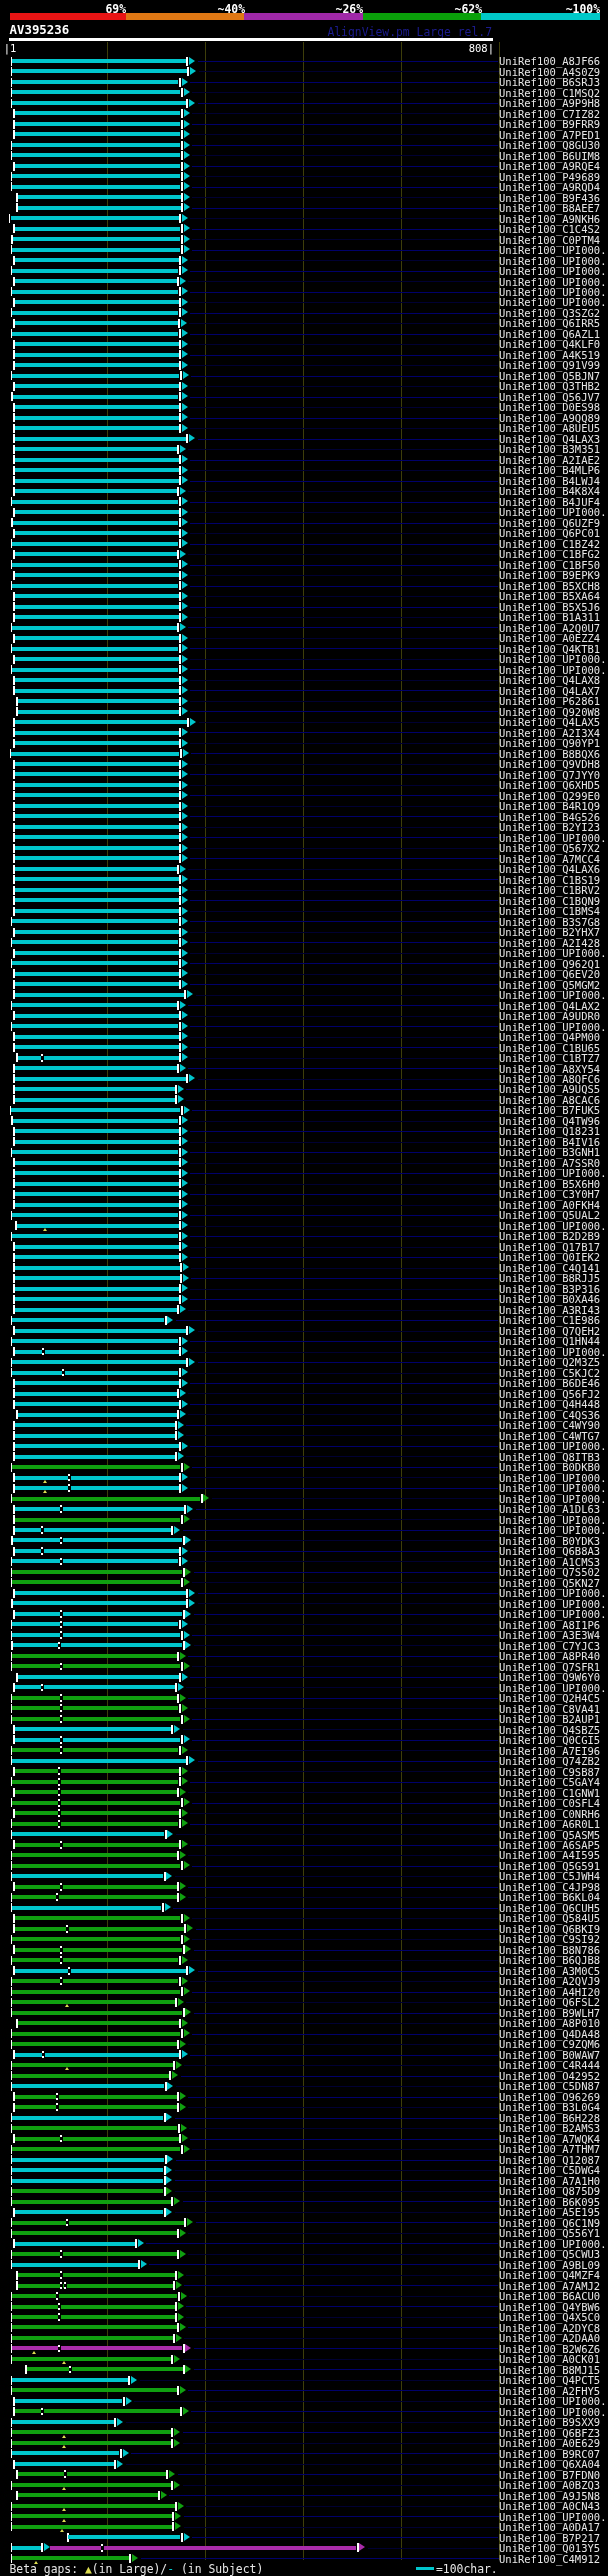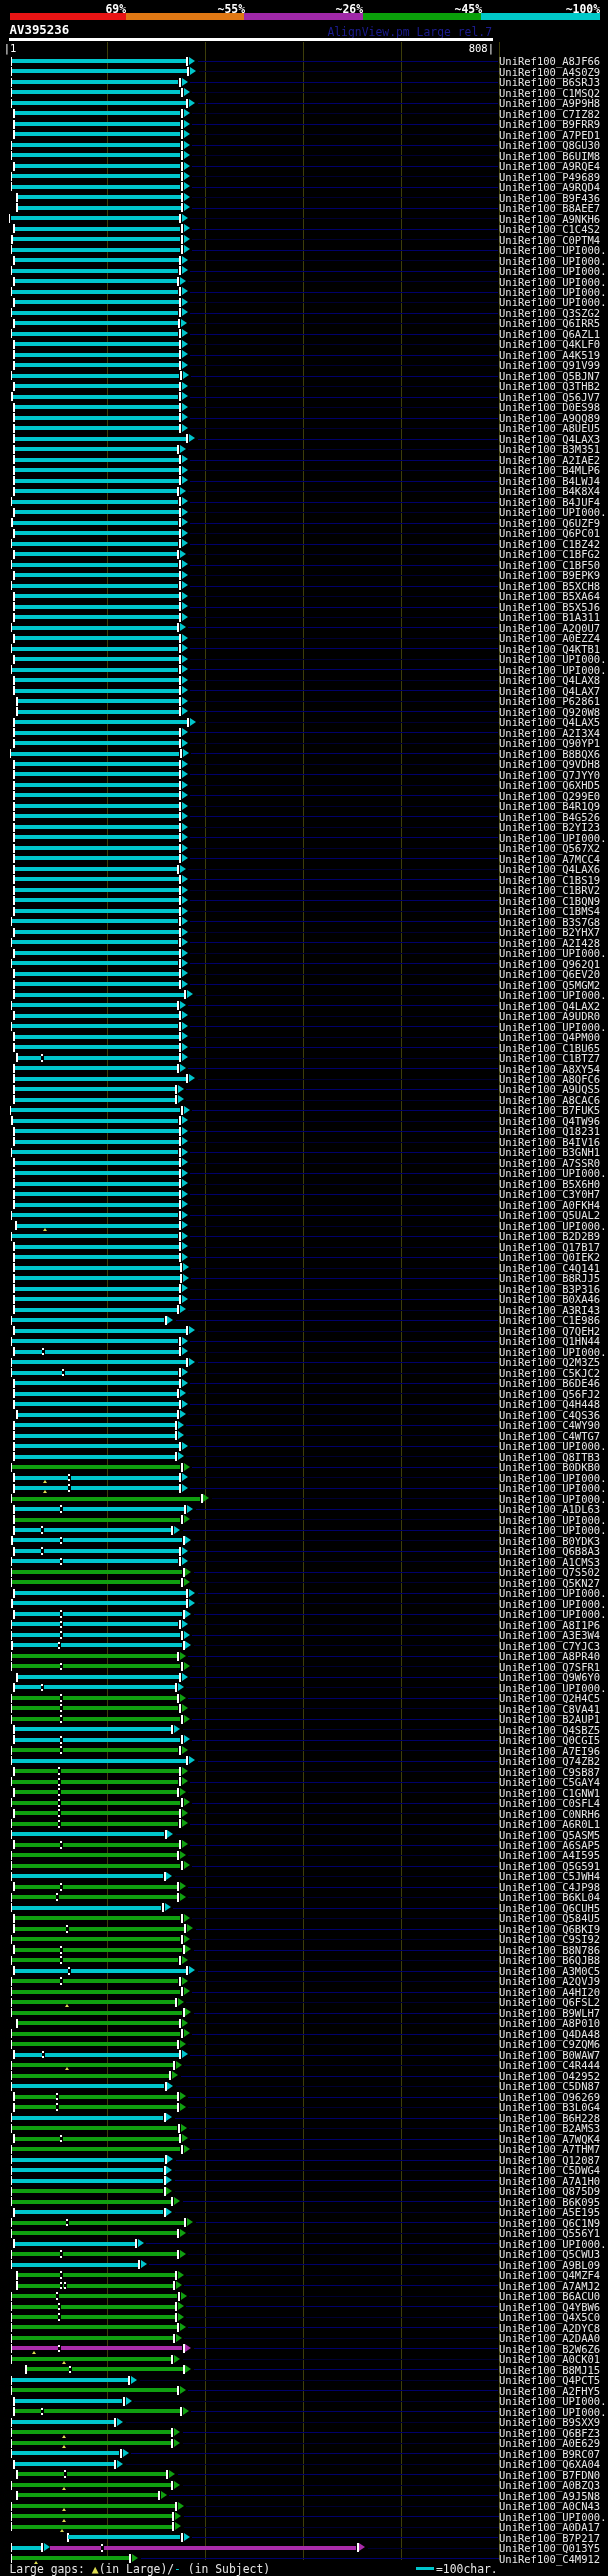--- a/index.html
+++ b/index.html
@@ -12,23 +12,23 @@
   #ruler-end{top:42px;font:10.5px "DejaVu Sans Mono",monospace;color:#fff;transform:translateX(-100%);}
   #footer{position:absolute;left:9.5px;top:2562px;font:11.4px "DejaVu Sans Mono",monospace;color:#e6e6e6;white-space:pre;}
   #legend-bar{position:absolute;top:2567px;height:2.9px;}
   #legend-text{position:absolute;top:2562px;font:11.4px "DejaVu Sans Mono",monospace;color:#e6e6e6;}
 </style>
 </head>
 <body>
 
 <div id="scale-labels">
     <div style="left: 126px; top: 1.9px; color: rgb(255, 255, 255); font: bold 11.4px &quot;DejaVu Sans Mono&quot;, monospace; transform: translateX(-100%); position: absolute;">69%</div>
-    <div style="left: 245px; top: 1.9px; color: rgb(255, 255, 255); font: bold 11.4px &quot;DejaVu Sans Mono&quot;, monospace; transform: translateX(-100%); position: absolute;">~55%</div>
+    <div style="left: 245px; top: 1.9px; color: rgb(255, 255, 255); font: bold 11.4px &quot;DejaVu Sans Mono&quot;, monospace; transform: translateX(-100%); position: absolute;">~40%</div>
     <div style="left: 363px; top: 1.9px; color: rgb(255, 255, 255); font: bold 11.4px &quot;DejaVu Sans Mono&quot;, monospace; transform: translateX(-100%); position: absolute;">~26%</div>
-    <div style="left: 482px; top: 1.9px; color: rgb(255, 255, 255); font: bold 11.4px &quot;DejaVu Sans Mono&quot;, monospace; transform: translateX(-100%); position: absolute;">~45%</div>
+    <div style="left: 482px; top: 1.9px; color: rgb(255, 255, 255); font: bold 11.4px &quot;DejaVu Sans Mono&quot;, monospace; transform: translateX(-100%); position: absolute;">~62%</div>
     <div style="left: 600px; top: 1.9px; color: rgb(255, 255, 255); font: bold 11.4px &quot;DejaVu Sans Mono&quot;, monospace; transform: translateX(-100%); position: absolute;">~100%</div>
   </div>
 <div id="scale-segments">
     <div style="left: 9.5px; top: 13.3px; width: 117px; height: 6.7px; background: rgb(232, 20, 20); position: absolute;"></div>
     <div style="left: 126px; top: 13.3px; width: 118px; height: 6.7px; background: rgb(224, 120, 20); position: absolute;"></div>
     <div style="left: 244px; top: 13.3px; width: 119px; height: 6.7px; background: rgb(160, 40, 168); position: absolute;"></div>
     <div style="left: 363px; top: 13.3px; width: 118px; height: 6.7px; background: rgb(10, 160, 10); position: absolute;"></div>
     <div style="left: 481px; top: 13.3px; width: 119px; height: 6.7px; background: rgb(0, 200, 200); position: absolute;"></div>
   </div>
 <div id="app-title" class="abs">AV395236</div>
@@ -2123,16 +2123,16 @@
       <div style="left: 141px; top: 2558px; width: 358px; height: 1px; background: rgb(0, 0, 106); position: absolute;"></div>
       <div style="left: 10.5px; top: 2554px; width: 1.9px; height: 8.6px; background: rgb(255, 255, 255); position: absolute;"></div>
       <div style="left: 12.4px; top: 2556px; width: 117px; height: 3.8px; background: rgb(16, 160, 16); position: absolute;"></div>
       <div style="left: 129px; top: 2554px; width: 1.9px; height: 8.6px; background: rgb(255, 255, 255); position: absolute;"></div>
       <div style="left: 132px; top: 2554px; width: 0px; height: 0px; border-top: 4.3px solid transparent; border-bottom: 4.3px solid transparent; border-left: 6.7px solid rgb(16, 160, 16); position: absolute;"></div>
       <div style="left: 34px; top: 2561px; width: 0px; height: 0px; border-left: 2.9px solid transparent; border-right: 2.9px solid transparent; border-bottom: 3.8px solid rgb(220, 220, 80); position: absolute;"></div>
       <div style="left: 499px; top: 2553px; color: rgb(230, 230, 230); font: 10.5px &quot;DejaVu Sans Mono&quot;, monospace; white-space: pre; position: absolute;">UniRef100_C4M912</div>
     </div>
   </div>
 
-<div id="footer"><span>Large gaps: </span><span id="f-tri" style="color: rgb(220, 220, 80);">▲</span><span>(in Large)/</span><span id="f-dash" style="color: rgb(0, 198, 204);">-</span><span> (in Subject)</span></div>
+<div id="footer"><span>Beta gaps: </span><span id="f-tri" style="color: rgb(220, 220, 80);">▲</span><span>(in Large)/</span><span id="f-dash" style="color: rgb(0, 198, 204);">-</span><span> (in Subject)</span></div>
 <div id="legend-bar" style="left: 416px; width: 18px; background: rgb(0, 198, 204);"></div>
 <div id="legend-text" style="left: 436px;">=100char.</div>
 
 
 </body></html>

